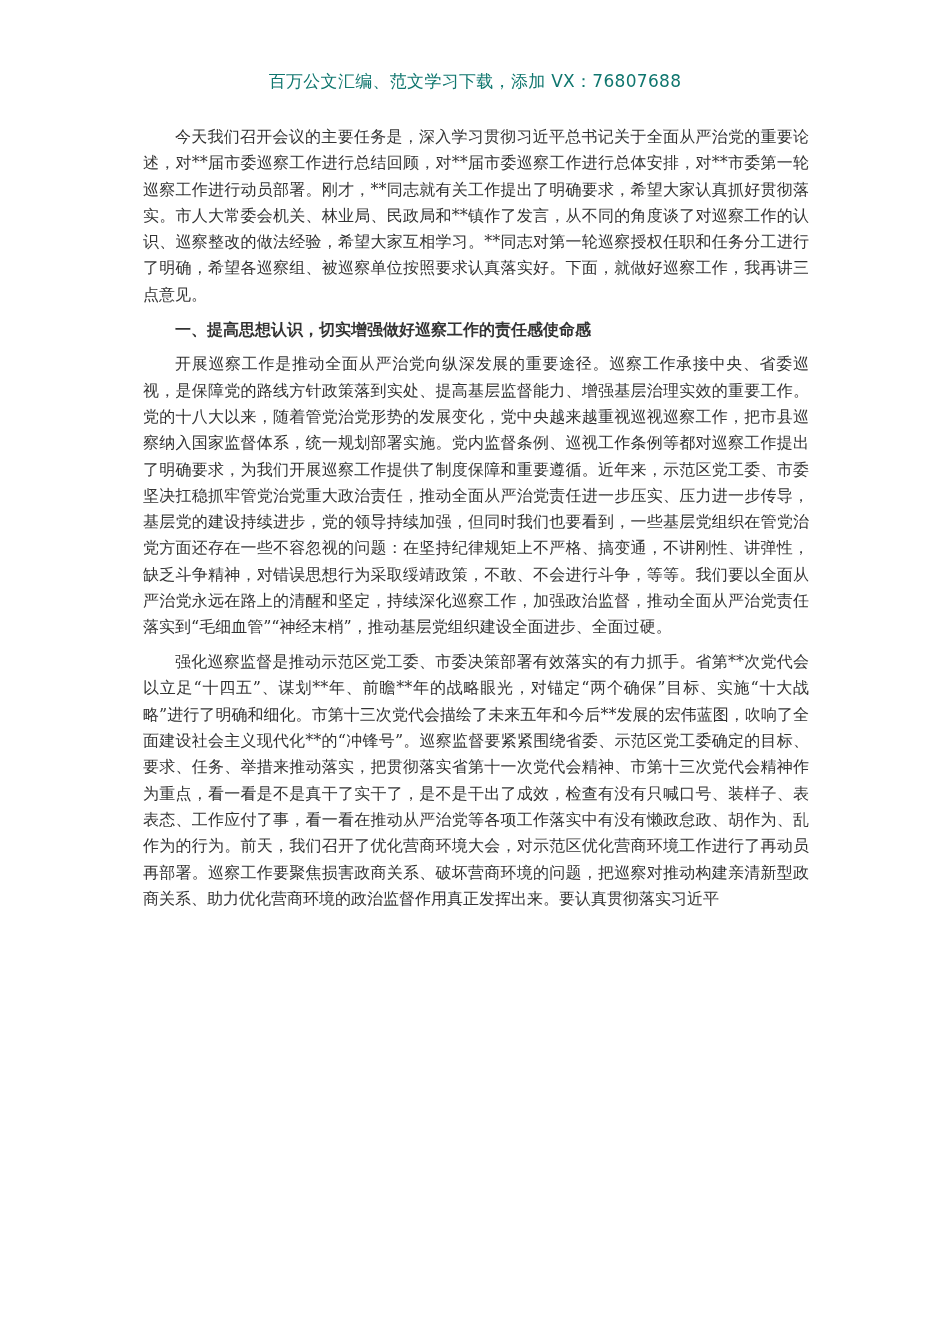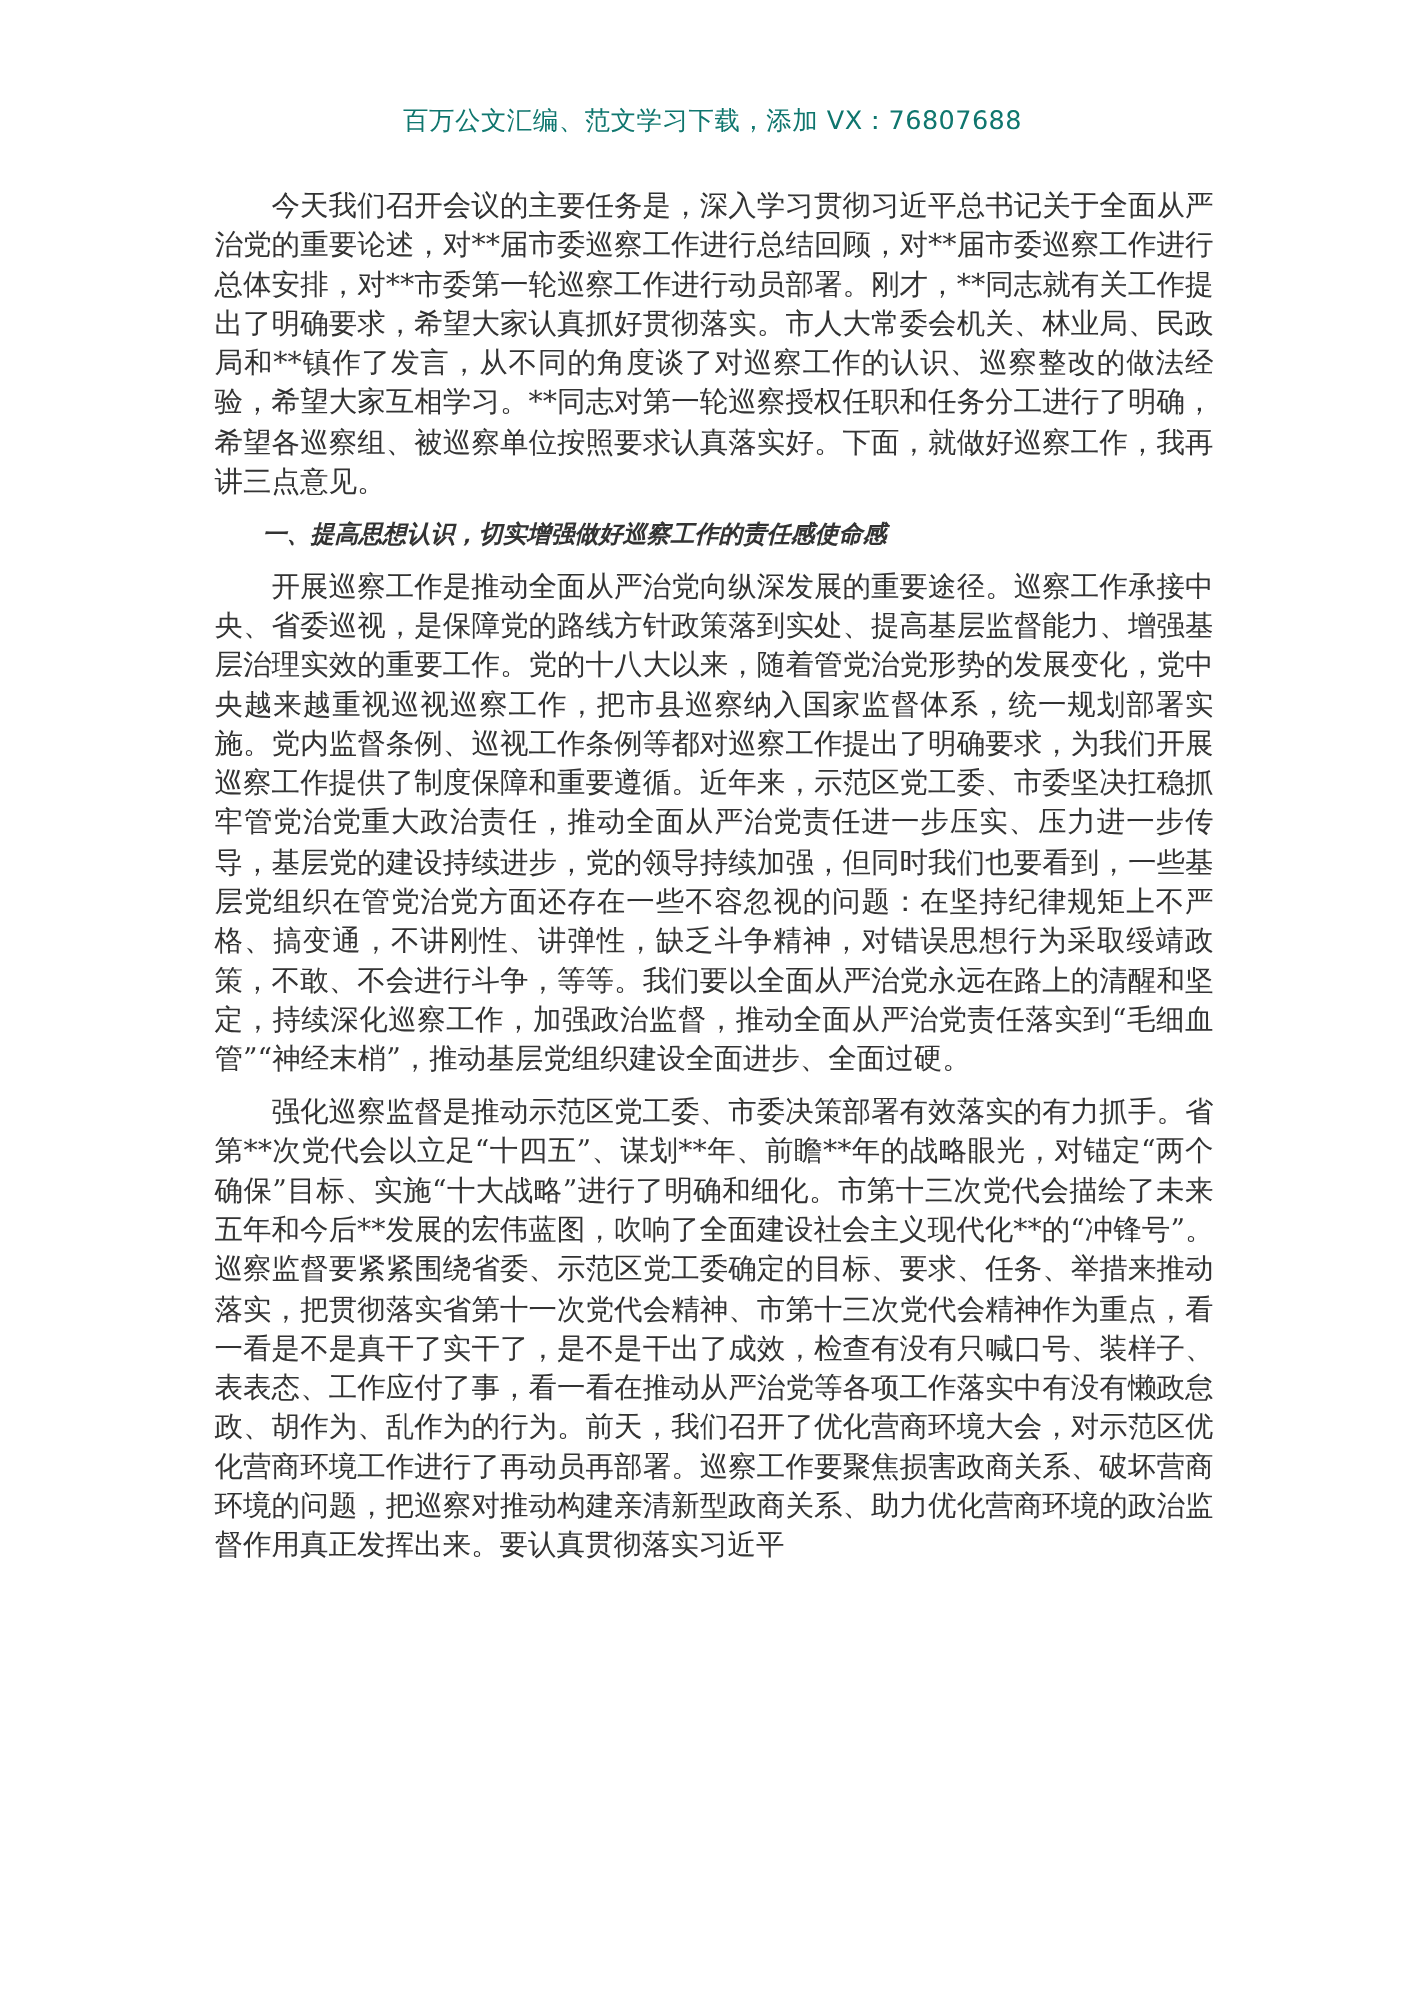--- a/index.html
+++ b/index.html
@@ -28,37 +28,36 @@
       line-height: 26px;
     }
     .body-text {
       position: absolute;
       top: 124px;
       left: 143px;
       width: 666px;
     }
     .para {
       margin: 0 0 8.5px 0;
-      font-size: 19px;
+      font-size: 16px;
       line-height: 26.3px;
       text-indent: 2em;
       text-align: justify;
       text-justify: inter-character;
       letter-spacing: 0;
       word-break: break-all;
     }
     .heading {
       margin: 2px 0 8.5px 0;
       font-family: "DejaVu Sans", "Liberation Sans", sans-serif;
       font-weight: bold;
       font-size: 16px;
       line-height: 26.3px;
       text-indent: 2em;
       color: #333333;
-      font-style: italic;
     }
   </style>
 </head>
 <body>
 
 <div class="header">百万公文汇编、范文学习下载，添加 VX：76807688</div>
 
 <div class="body-text">
   <p class="para">今天我们召开会议的主要任务是，深入学习贯彻习近平总书记关于全面从严治党的重要论述，对**届市委巡察工作进行总结回顾，对**届市委巡察工作进行总体安排，对**市委第一轮巡察工作进行动员部署。刚才，**同志就有关工作提出了明确要求，希望大家认真抓好贯彻落实。市人大常委会机关、林业局、民政局和**镇作了发言，从不同的角度谈了对巡察工作的认识、巡察整改的做法经验，希望大家互相学习。**同志对第一轮巡察授权任职和任务分工进行了明确，希望各巡察组、被巡察单位按照要求认真落实好。下面，就做好巡察工作，我再讲三点意见。</p>
   <p class="heading">一、提高思想认识，切实增强做好巡察工作的责任感使命感</p>

